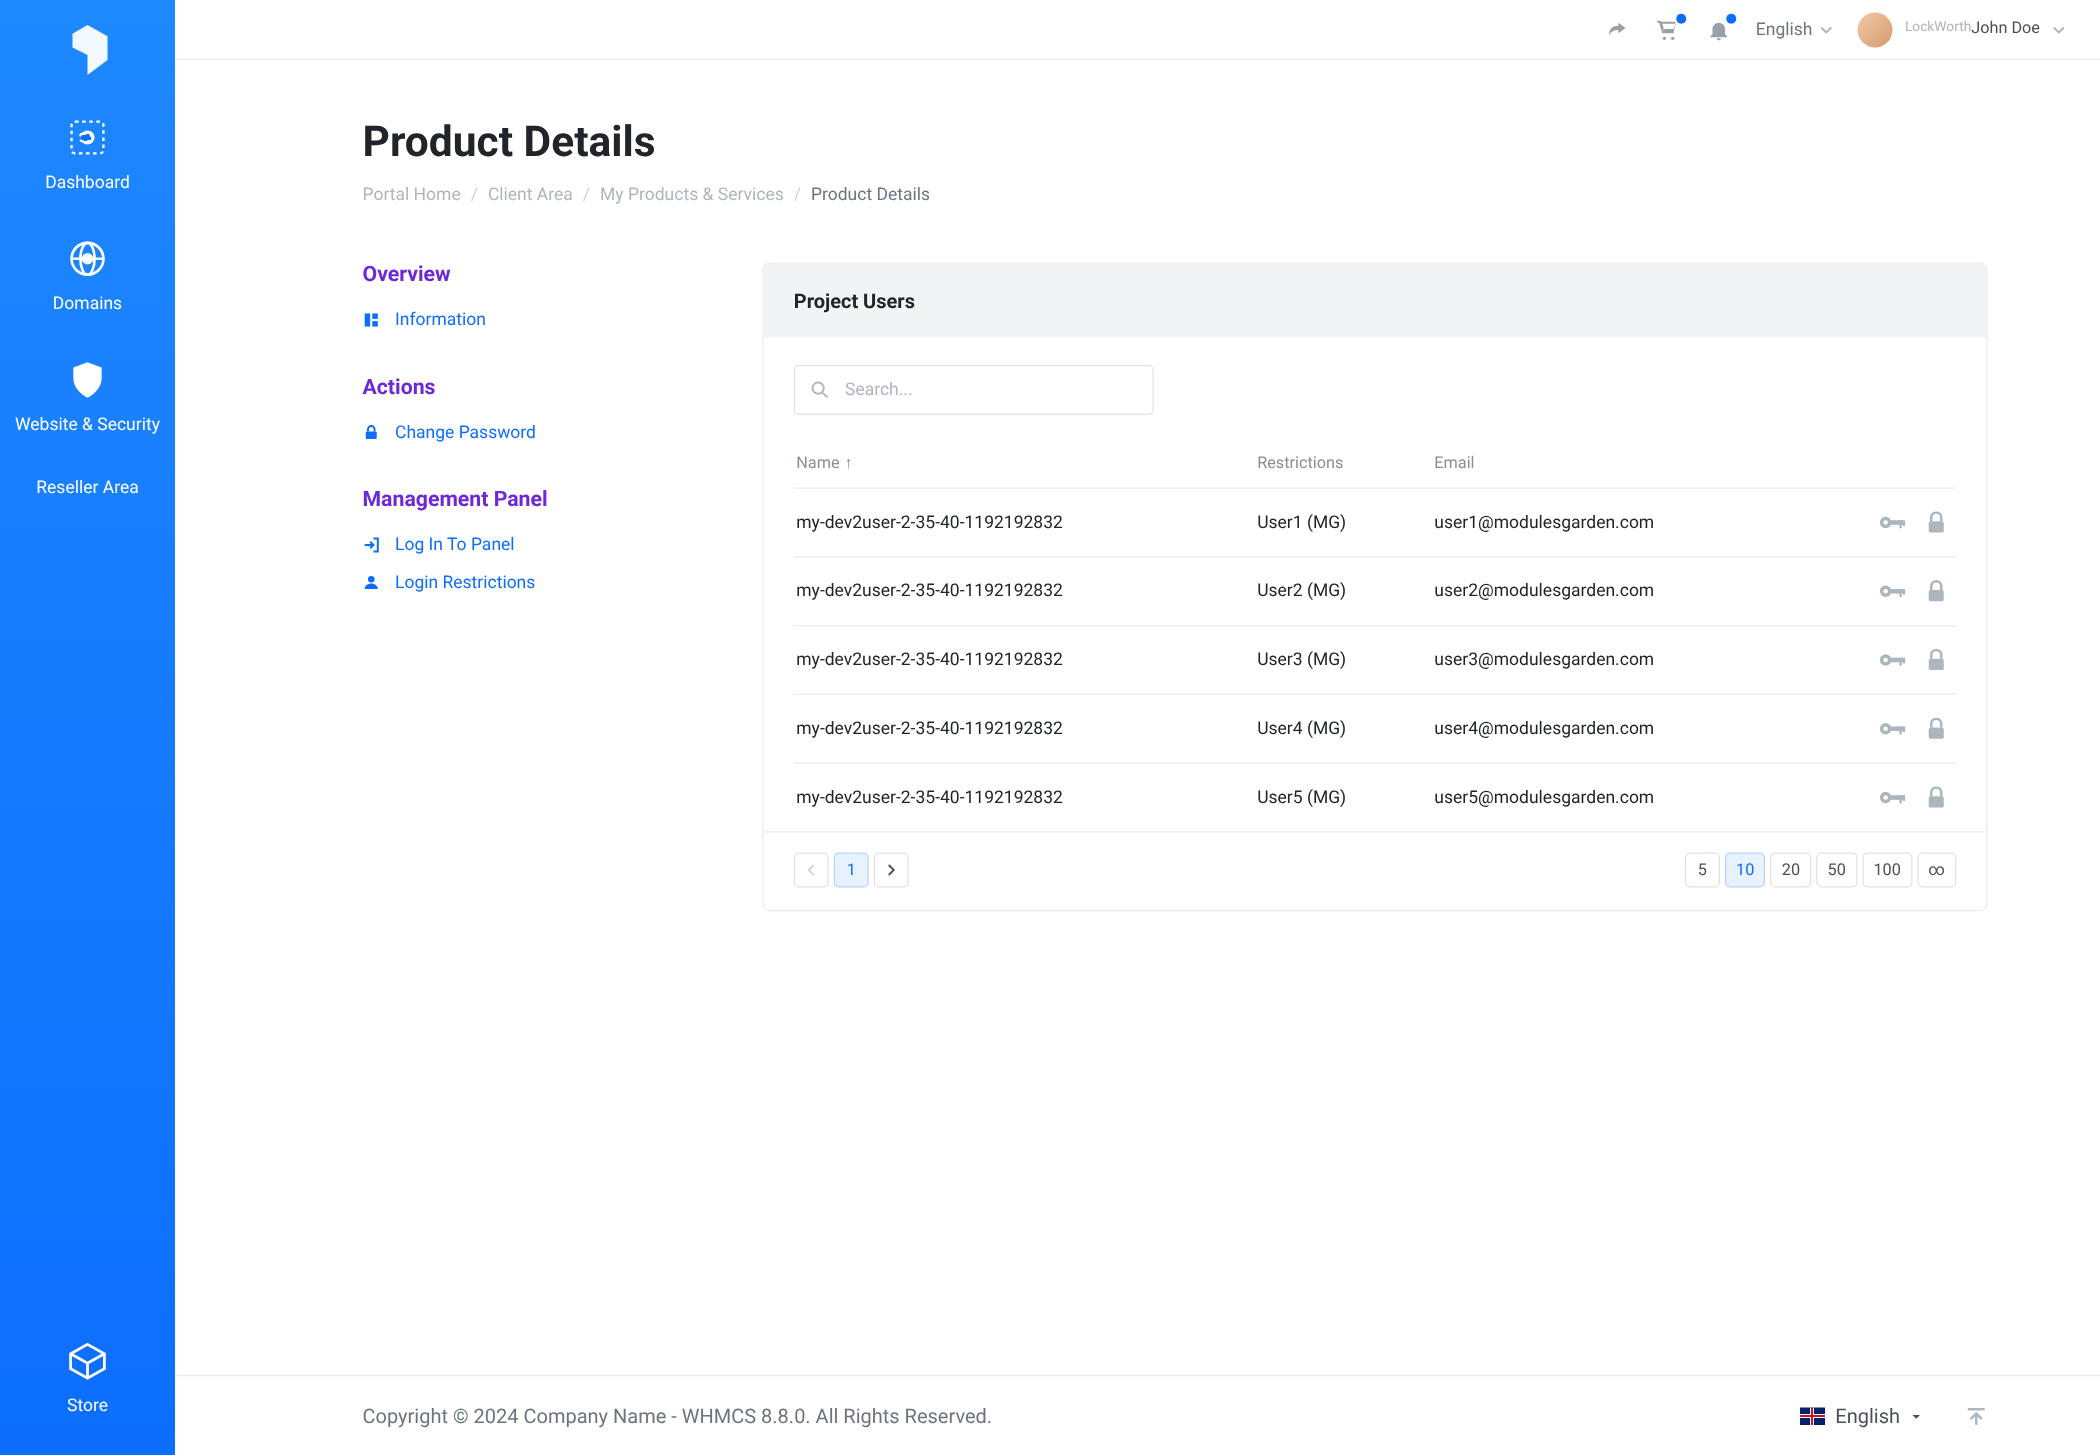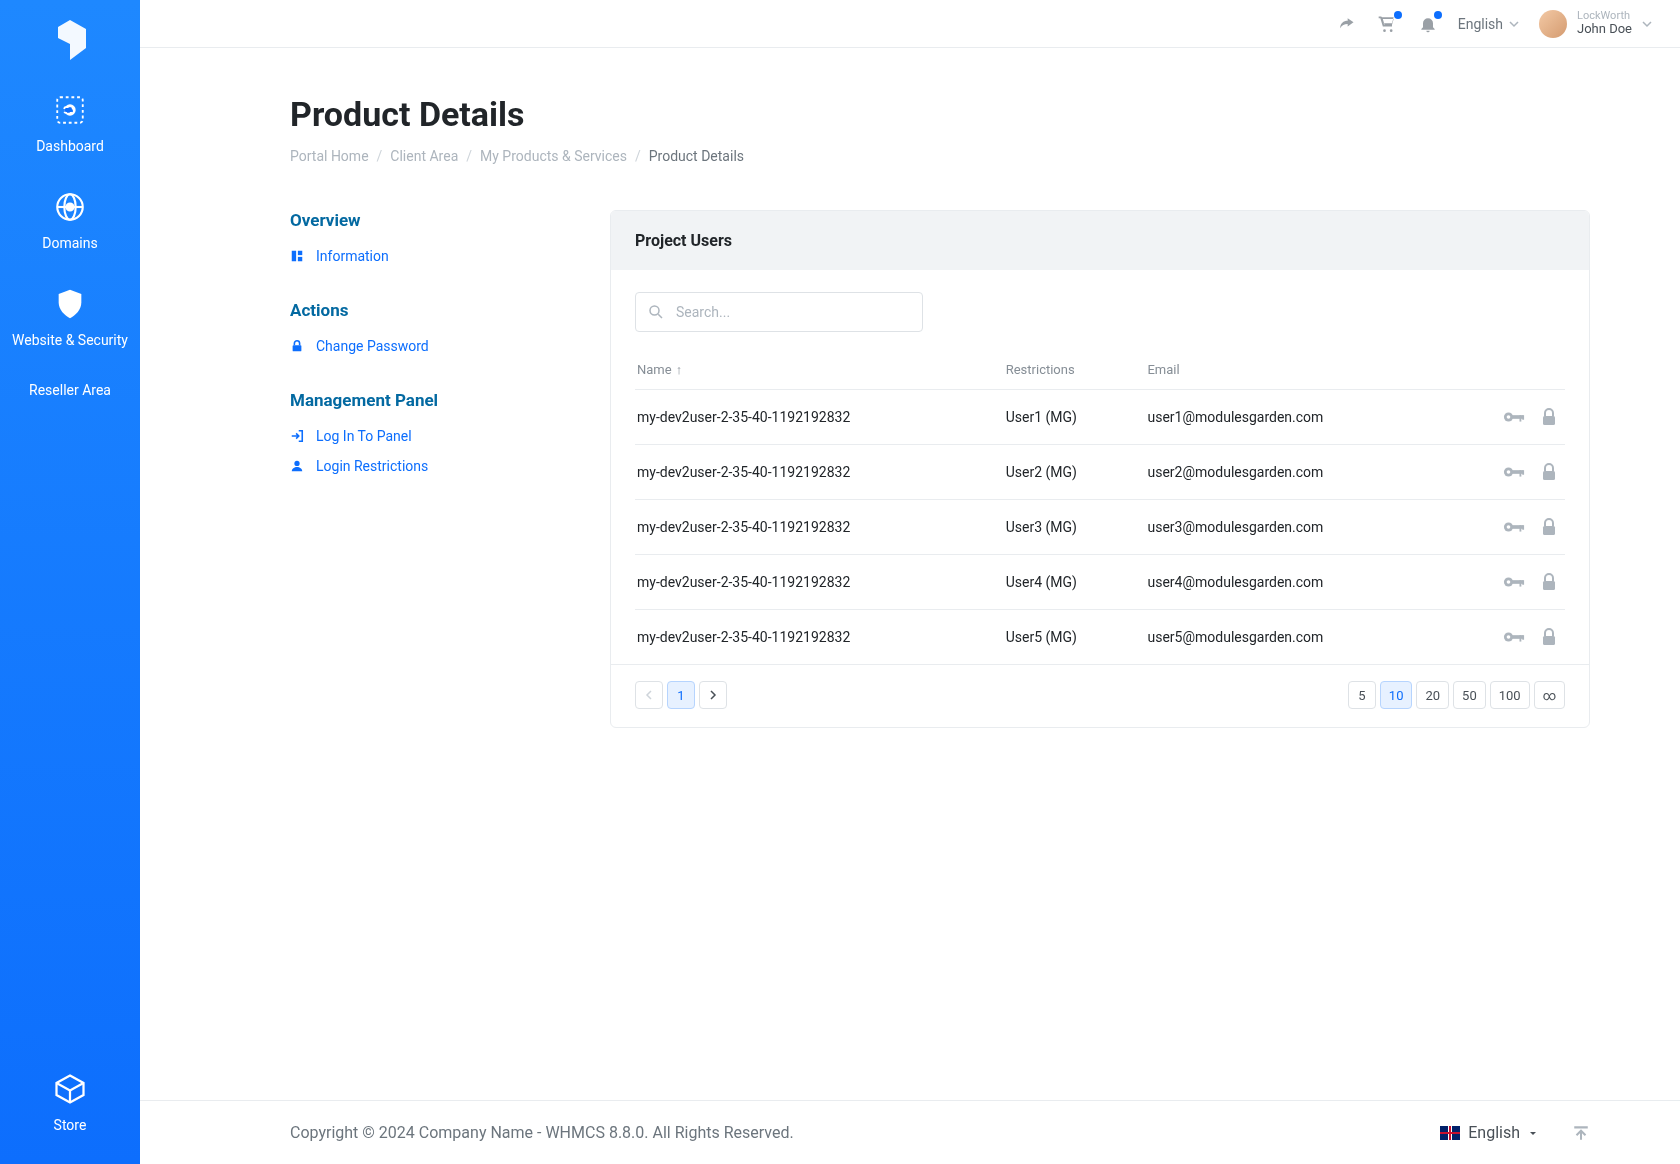--- a/index.html
+++ b/index.html
@@ -16,36 +16,36 @@
 .side-icon { width: 36px; height: 36px; display: flex; align-items: center; justify-content: center; }
 
 
 .main { flex: 1; display: flex; flex-direction: column; min-width: 0; }
 .topbar { height: 48px; border-bottom: 1px solid #e9ecef; display: flex; align-items: center; justify-content: flex-end; padding: 0 28px; gap: 20px; }
 .top-icon { color: #9aa0a6; cursor: pointer; position: relative; display: flex; align-items: center; }
 .dot { position: absolute; top: -3px; right: -4px; width: 8px; height: 8px; background: #0d6efd; border-radius: 50%; }
 .lang-top { display: flex; align-items: center; gap: 6px; color: #6c757d; font-size: 14px; cursor: pointer; }
 .user-wrap { display: flex; align-items: center; gap: 10px; cursor: pointer; }
 .avatar { width: 28px; height: 28px; border-radius: 50%; background: linear-gradient(135deg,#f3c9a5,#d49b70); }
-.user-text { display: flex; flex-direction: column; line-height: 1.15; }
+.user-text { display: flex; flex-direction: row; line-height: 1.15; }
 .user-co { font-size: 11px; color: #adb5bd; }
 .user-name { font-size: 13px; color: #495057; }
 .caret { color:#adb5bd; }
 
 .content { flex:1; overflow:auto; }
 .content-inner { padding: 46px 90px 0 150px; }
 
 .page-title { font-size: 34px; font-weight: 700; color: #212529; }
 .breadcrumb { margin-top: 14px; font-size: 14px; color: #adb5bd; display: flex; gap: 8px; align-items: center; flex-wrap: wrap; }
 .breadcrumb .sep { color: #ced4da; }
 .breadcrumb .cur { color: #6c757d; }
 
 .cols { display: flex; gap: 40px; margin-top: 46px; align-items: flex-start; }
 .leftcol { width: 280px; flex-shrink: 0; }
-.sec-title { font-size: 17px; font-weight: 700; margin-bottom: 18px; color:#0369a1; }
+.sec-title { font-size: 17px; font-weight: 700; margin-bottom: 18px; color:#6d28d9; }
 .link-item { display: flex; align-items: center; gap: 12px; color: #0d6efd; font-size: 14px; cursor:pointer; margin-bottom: 14px;}
 .link-icon { width:14px; display:flex; align-items:center; }
 .sec-block { margin-bottom: 36px; }
 
 .panel { flex: 1; border: 1px solid #e9ecef; border-radius: 6px; overflow: hidden; }
 .panel-head { background: #f1f3f5; padding: 20px 24px; font-size: 16px; font-weight: 700; color:#212529; }
 .panel-body { padding: 22px 24px 0 24px; }
 .search-box { position: relative; width: 288px; }
 .search-box input { width: 100%; height: 40px; border: 1px solid #dee2e6; border-radius: 4px; padding: 0 12px 0 40px; font-size: 14px; color:#495057; }
 .search-box input::placeholder { color:#adb5bd; }

